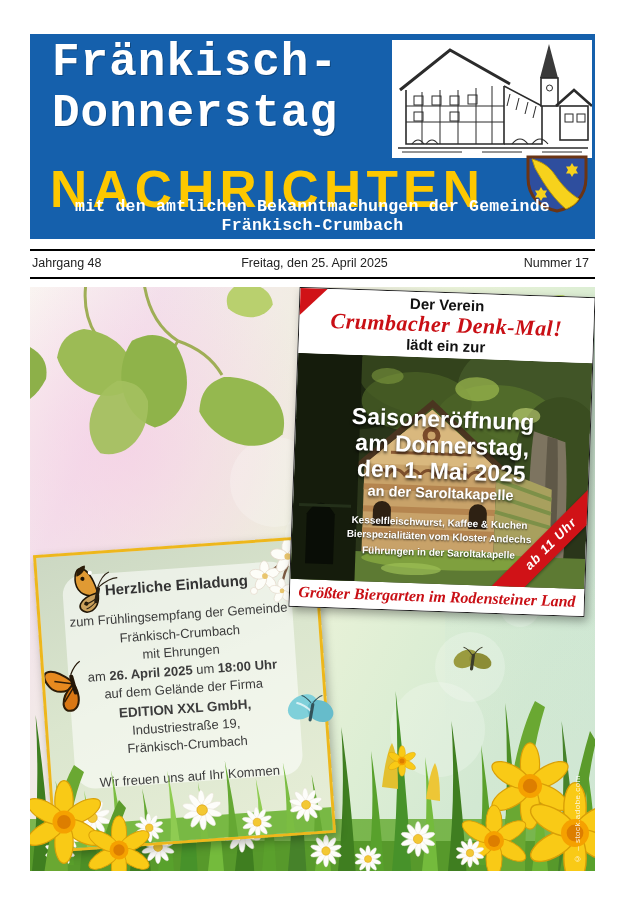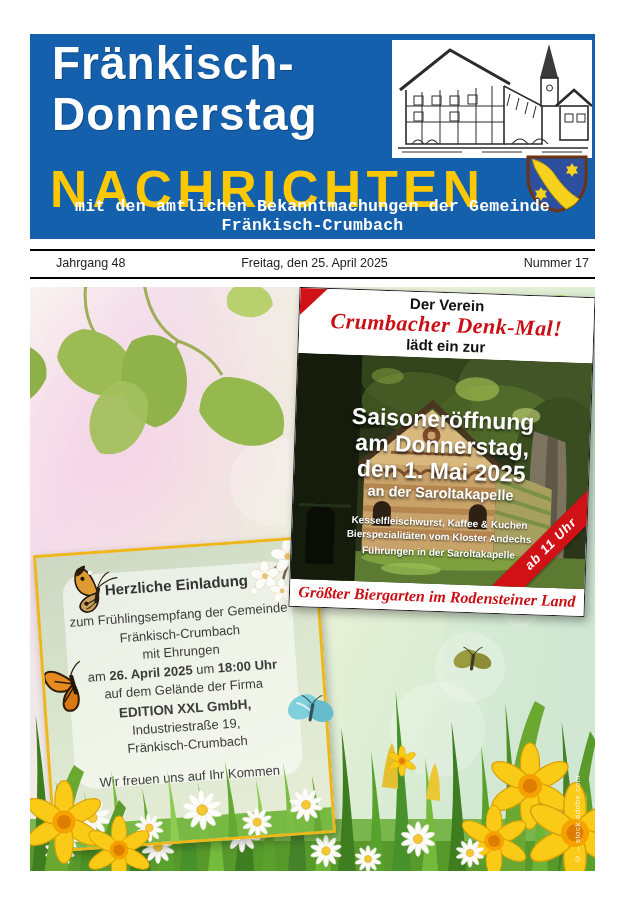--- a/index.html
+++ b/index.html
@@ -1,32 +1,32 @@
 <!DOCTYPE html>
 <html lang="de"><head>
 <meta charset="utf-8">
 <style>
   html,body{margin:0;padding:0;background:#e8e8e8;}
   .page{position:relative;width:625px;height:897px;background:#fff;margin:0 auto;overflow:hidden;
         font-family:"Liberation Sans",sans-serif;}
   
   .masthead{position:absolute;left:30px;top:34px;width:565px;height:205px;background:#1560ac;}
-  .mh-title{position:absolute;left:22px;top:4px;color:#fff;font-family:Liberation Sans, sans-serif;
+  .mh-title{position:absolute;left:22px;top:4px;color:#fff;font-family:Liberation Mono, monospace;
             font-weight:bold;font-size:46px;line-height:51px;letter-spacing:1px;
             text-shadow:1px 1px 0 rgba(0,0,0,.25);}
   .mh-sketch{position:absolute;right:3px;top:6px;width:200px;height:118px;}
   .mh-banner{position:absolute;left:20px;top:127px;color:#fdc800;font-weight:bold;font-size:49px;
              letter-spacing:5px;transform:scale(1.05,1.04);transform-origin:left center;white-space:nowrap;}
   .mh-shield{position:absolute;right:5px;top:120px;width:66px;height:60px;}
   .mh-subtitle{position:absolute;left:0;right:0;bottom:4px;text-align:center;color:#fff;
                font-family:Liberation Mono, monospace;font-weight:bold;font-size:16.5px;letter-spacing:.2px;}
   
   .rule{position:absolute;left:30px;width:565px;height:2px;background:#000;}
   .issue{position:absolute;left:30px;top:253px;width:565px;height:22px;font-size:12.5px;color:#222;}
-  .issue .l{position:absolute;left:2px;top:3px;margin-left:24px;}
+  .issue .l{position:absolute;left:2px;top:3px;}
   .issue .c{position:absolute;left:4px;right:0;top:3px;text-align:center;}
   .issue .r{position:absolute;right:6px;top:3px;}
   
   .main{position:absolute;left:30px;top:287px;width:565px;height:584px;overflow:hidden;
         background:linear-gradient(115deg,#faf8f2 0%,#f3e3ec 16%,#f2ece5 30%,#eaf2d8 50%,#ddeed4 66%,#d2e8d2 82%,#cfe6d4 100%);}
   .tint-pink{position:absolute;left:-30px;top:0;width:360px;height:360px;z-index:1;
              background:radial-gradient(circle at 35% 45%,rgba(246,204,228,.65),rgba(246,204,228,0) 70%);}
   .tint-teal{position:absolute;right:0;top:40px;width:150px;height:420px;z-index:1;
              background:linear-gradient(rgba(198,229,214,.55),rgba(198,229,214,0));}
   .bok{position:absolute;border-radius:50%;background:rgba(255,255,255,.22);z-index:2;}

